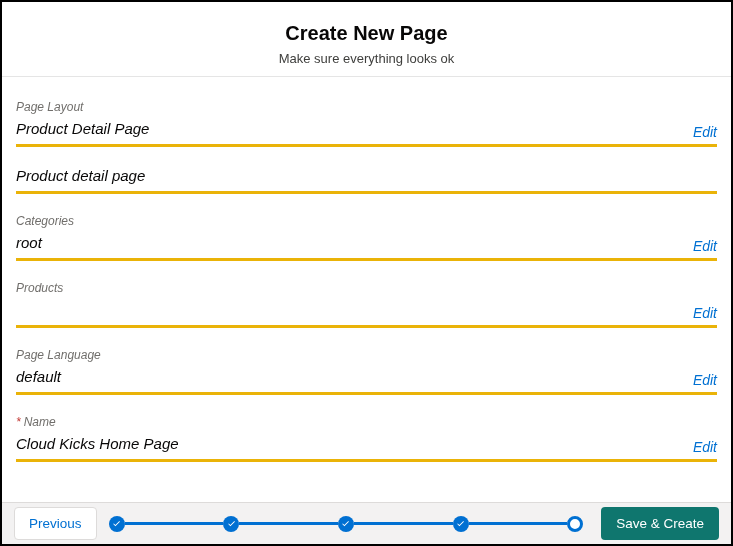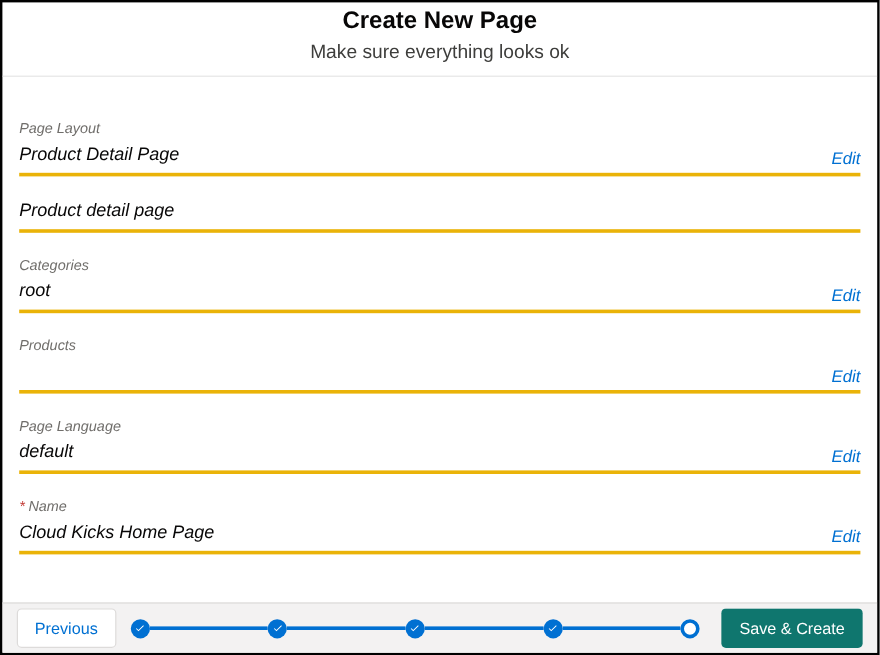--- a/index.html
+++ b/index.html
@@ -7,31 +7,31 @@
       font-family: -apple-system, BlinkMacSystemFont, "Segoe UI", Arial, sans-serif;
       background: #fff;
       width: 733px;
       height: 546px;
       overflow: hidden;
       position: relative;
       border: 2px solid #000;
     }
     .header {
       text-align: center;
-      padding: 4px 0 10px 0;
+      padding: 20px 0 10px 0;
       border-bottom: 1px solid #e5e5e5;
     }
     .header h1 {
       font-size: 20px;
       font-weight: 700;
       color: #080707;
       margin-bottom: 6px;
     }
     .header .subtitle {
-      font-size: 16px;
+      font-size: 13px;
       color: #3e3e3c;
     }
     .scroll-area {
       position: absolute;
       top: 78px;
       bottom: 54px;
       left: 0;
       right: 0;
       overflow-y: auto;
       padding: 20px 14px 0 14px;

